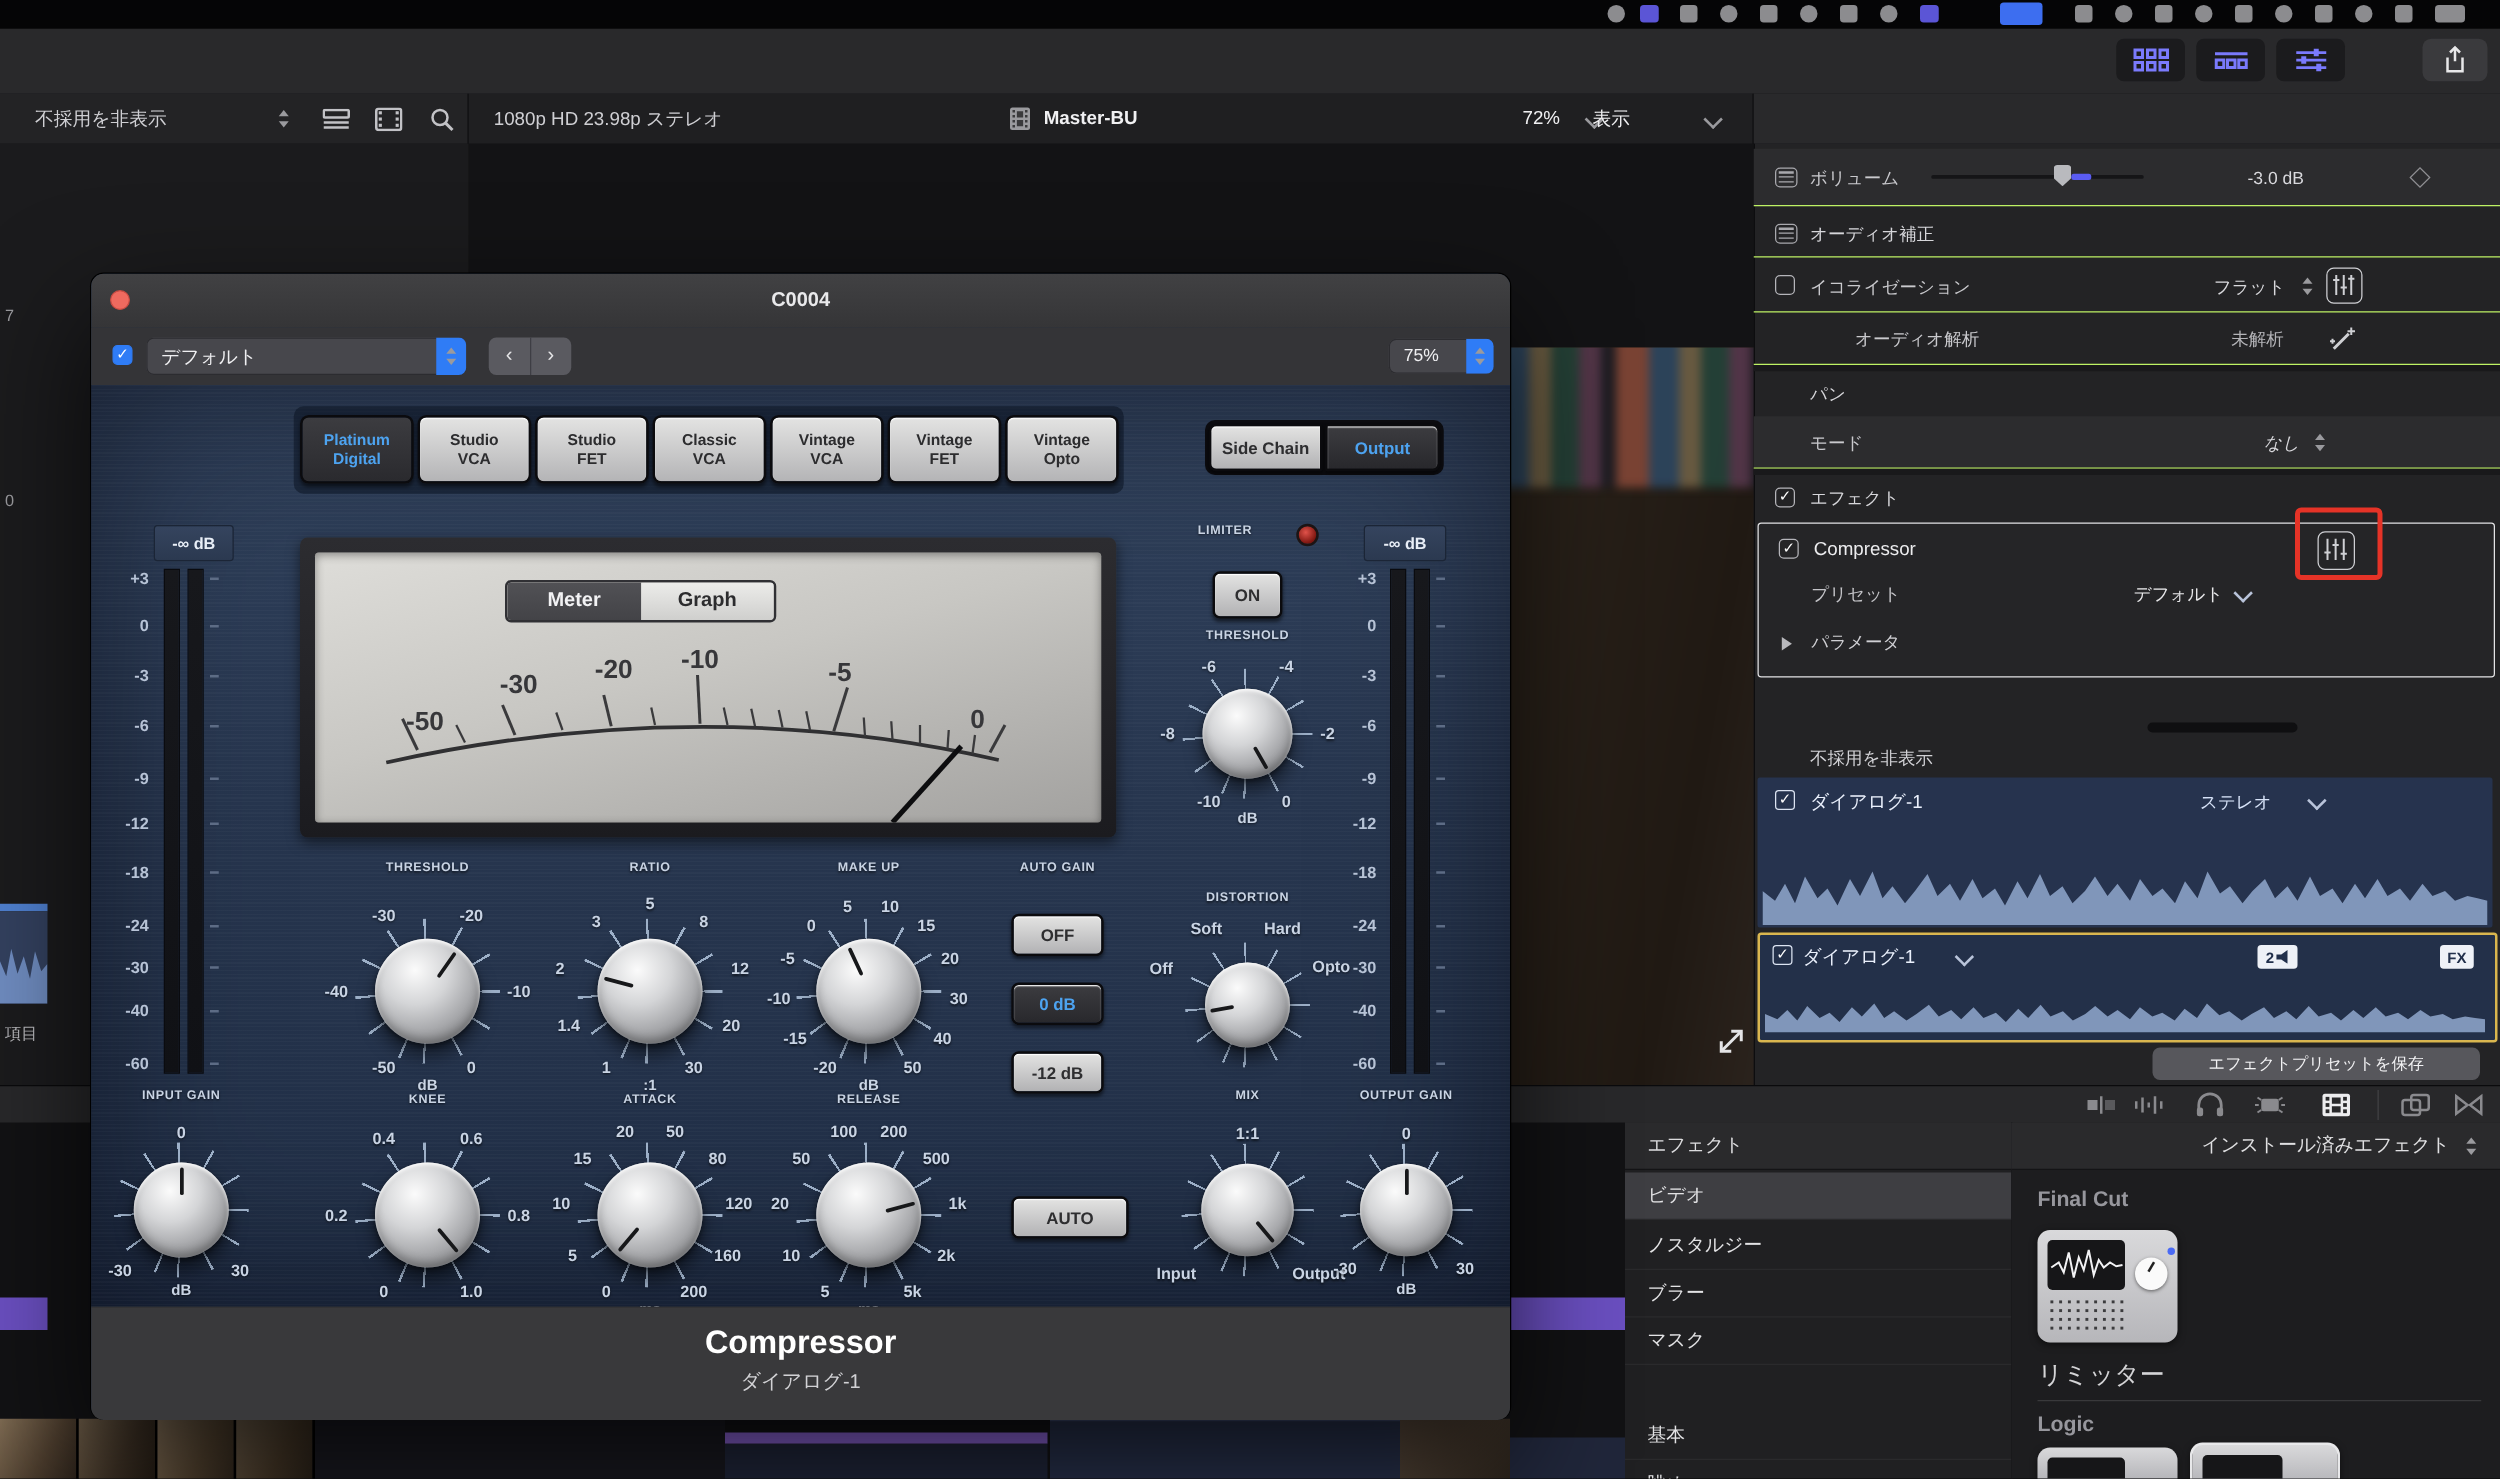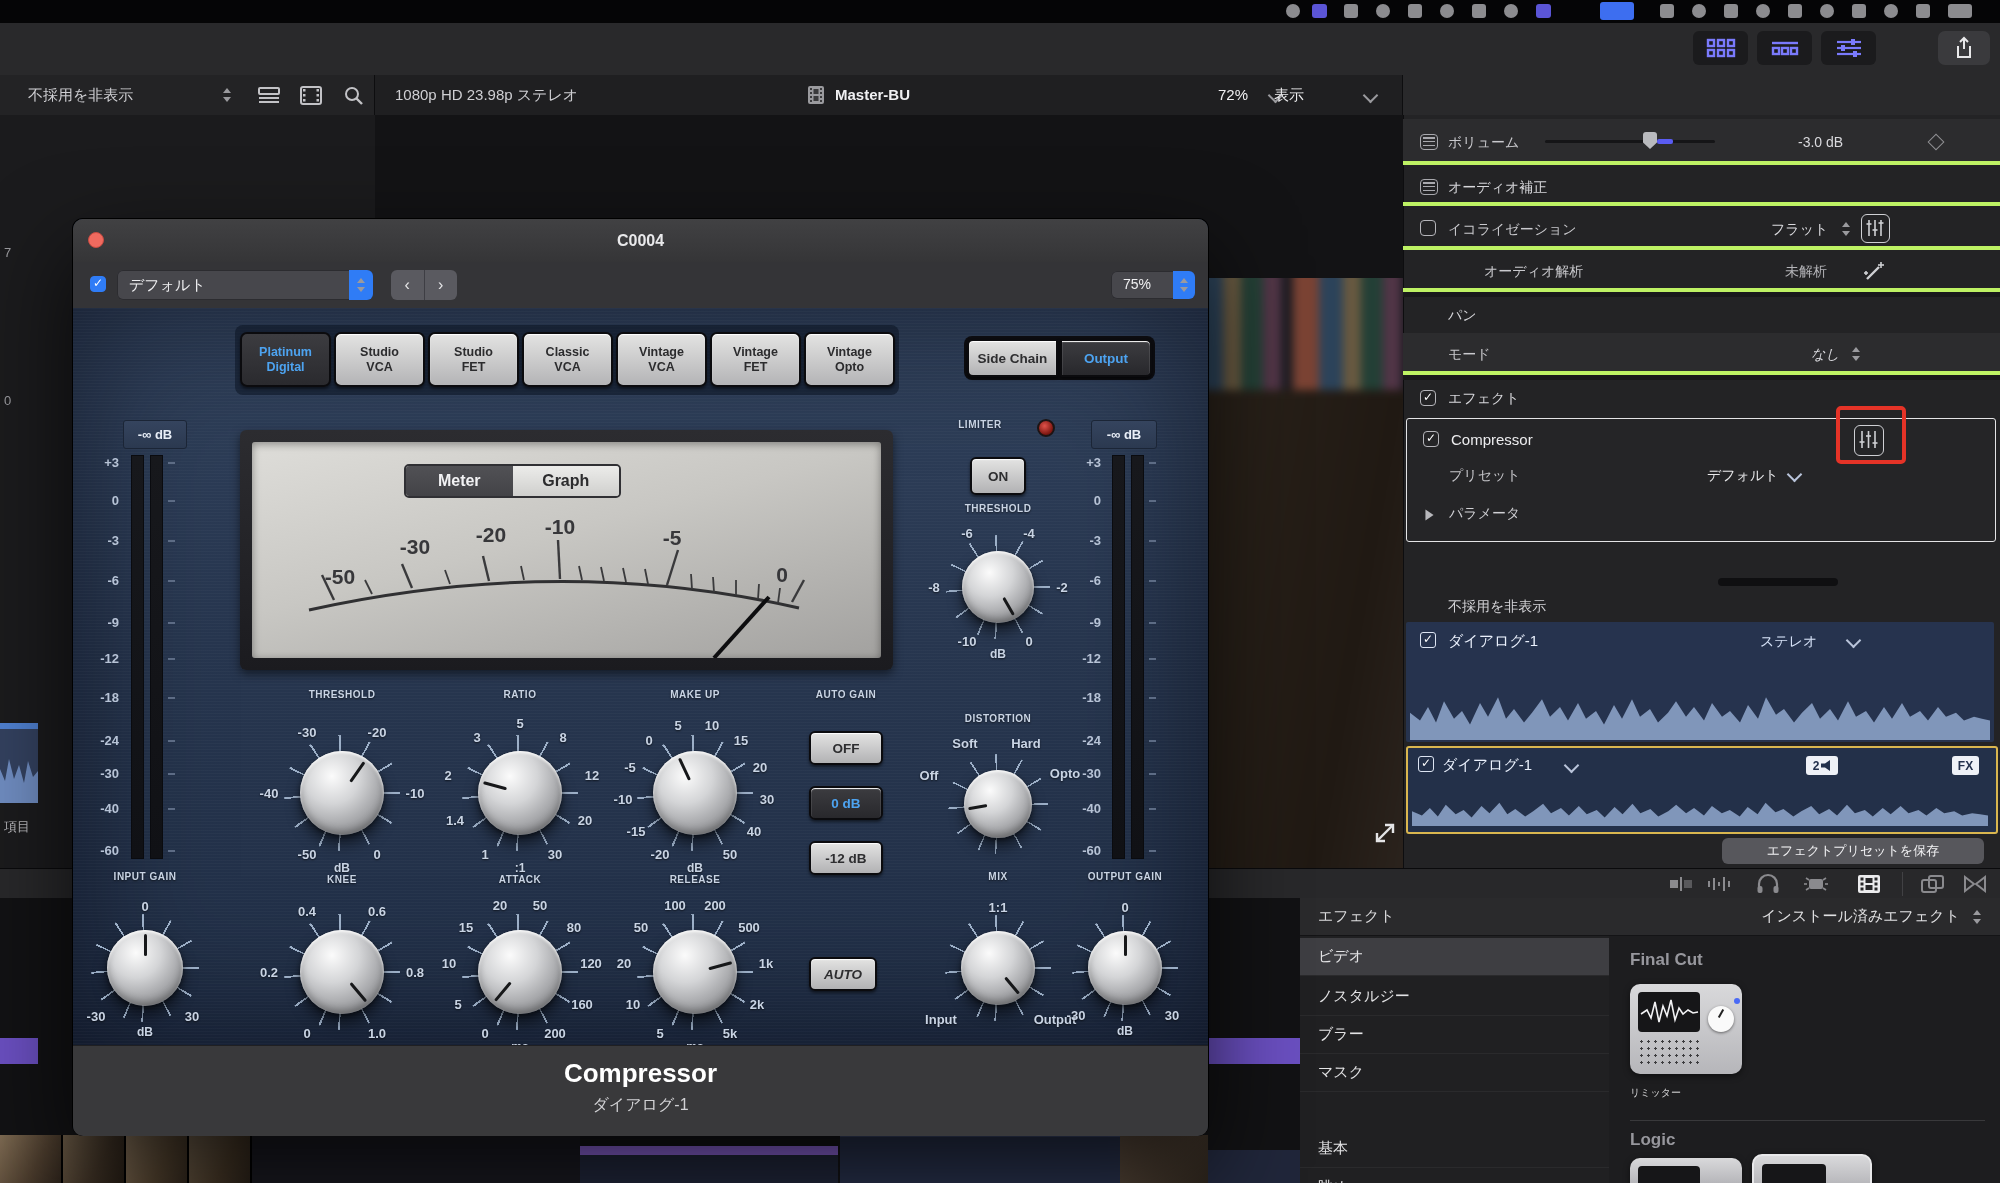--- a/index.html
+++ b/index.html
@@ -27,21 +27,21 @@
   .chev-ud:after{bottom:0;border-top:5px solid #9a9a9e;}
   .chev-d{position:absolute;width:9px;height:9px;border-right:2px solid #b9c4da;border-bottom:2px solid #b9c4da;transform:rotate(45deg);}
   .tri-r{width:0;height:0;border-top:6px solid transparent;border-bottom:6px solid transparent;border-left:9px solid #b8b8bc;}
   
   .browser-pane{left:0;top:115px;width:375px;height:753px;background:#1b1b1d;}
   .viewer-pane{left:375px;top:115px;width:1028px;height:753px;background:#131315;}
   .insp-pane{left:1403px;top:115px;width:597px;height:753px;background:#232325;border-left:1px solid #0d0d0f;}
   .tl-toolbar{left:0;top:868px;width:2000px;height:30px;background:#28282a;border-top:1px solid #0a0a0c;}
   .tl-area{left:0;top:898px;width:1300px;height:285px;background:#121214;}
   
-  .irow{position:absolute;left:1403px;width:597px;box-sizing:border-box;border-bottom:4px solid #bef264;}
+  .irow{position:absolute;left:1403px;width:597px;box-sizing:border-box;border-bottom:1px solid #bef264;}
   .ilabel{position:absolute;left:45px;color:#c9c9cd;font-size:14px;}
   .ival{position:absolute;color:#d9d9dd;font-size:14px;}
   .cb{position:absolute;width:16px;height:16px;border:1.5px solid #b5b5ba;border-radius:4px;box-sizing:border-box;color:#fff;
      font-size:12px;line-height:13px;text-align:center;font-weight:bold;}
   .ham{position:absolute;width:18px;height:16px;border:1.5px solid #a9a9ae;border-radius:4px;box-sizing:border-box;}
   .ham i{display:block;height:1.5px;background:#a9a9ae;margin:2.2px 2px 0 2px;}
   .eqicon{position:absolute;border:1.5px solid #cfd0d4;border-radius:6px;box-sizing:border-box;}
   .diamond{position:absolute;width:10px;height:10px;border:1.5px solid #909094;transform:rotate(45deg);}
   .groupbox{position:absolute;left:1406px;width:590px;border:1px solid #e4e4e6;border-radius:3px;background:#252527;box-sizing:border-box;}
   .trackrow{position:absolute;left:1406px;width:588px;background:#26334e;border-radius:2px;}
@@ -526,21 +526,21 @@
         <svg width="62" height="40">
             <polyline points="3,22 9,18 13,26 17,10 21,30 25,14 29,24 33,8 37,28 41,16 45,22 50,18 55,21 60,20" fill="none" stroke="#f2f2f4" stroke-width="1.6"></polyline>
           </svg>
       </div>
       <div style="position:absolute;left:8px;top:54px;width:62px;height:28px;background-image:radial-gradient(#3c3c3e 1.2px,transparent 1.4px);background-size:7px 7px;"></div>
       <div style="position:absolute;left:78px;top:22px;width:26px;height:26px;border-radius:50%;background:#fafafa;box-shadow:0 1px 3px rgba(0,0,0,.5);">
         <div style="position:absolute;left:12px;top:3px;width:2px;height:9px;background:#222;transform:rotate(30deg);"></div>
       </div>
       <div style="position:absolute;left:104px;top:14px;width:6px;height:6px;border-radius:50%;background:#4a6af5;"></div>
     </div>
-    <span class="ab" style="left:21px;top:188px;color:#d4d4d6;font-size:10px;">リミッター</span>
+    <span class="ab" style="left:21px;top:188px;color:#d4d4d6;font-size:20px;">リミッター</span>
     <div class="ab" style="left:21px;top:222px;width:355px;height:1px;background:#39393b;"></div>
     <span class="grouphd" style="left:21px;top:232px;">Logic</span>
     <div class="fxthumb" style="left:21px;top:260px;width:112px;height:25px;border-radius:10px 10px 0 0;">
       <div style="position:absolute;left:8px;top:8px;width:62px;height:17px;background:#161618;border-radius:4px 4px 0 0;"></div>
     </div>
     <div class="fxthumb" style="left:143px;top:256px;width:116px;height:29px;border-radius:10px 10px 0 0;border:2px solid #e8e8ea;">
       <div style="position:absolute;left:8px;top:8px;width:64px;height:21px;background:#161618;border-radius:4px 4px 0 0;"></div>
     </div>
   </div>
 
@@ -778,21 +778,21 @@
       <span class="kl" style="left:157px;top:91px;">30</span>
       <span class="kl" style="left:144px;top:123px;">40</span>
       <span class="kl" style="left:120px;top:146px;">50</span>
       <span class="kl" style="left:85px;top:160px;font-size:12px;">dB</span>
     </div>
 
     <span class="sect" style="left:690px;top:470px;width:166px;">AUTO GAIN</span>
     <div class="graybtn" style="left:736px;top:512px;width:74px;height:34px;">OFF</div>
     <div class="graybtn sel" style="left:736px;top:567px;width:74px;height:34px;">0 dB</div>
     <div class="graybtn" style="left:736px;top:622px;width:74px;height:34px;">-12 dB</div>
-    <div class="graybtn" style="left:736px;top:738px;width:68px;height:34px;font-style:italic;">AUTO</div>
+    <div class="graybtn" style="left:736px;top:738px;width:94px;height:34px;">AUTO</div>
 
     <span class="sect" style="left:184px;top:655px;width:170px;">KNEE</span>
     <div class="kbox" style="left:184px;top:668px;">
       <div class="ring" style="left:27px;top:27px;width:116px;height:116px;"></div>
       <div class="knob" style="left:43px;top:43px;width:84px;height:84px;">
         <div class="indw" style="transform:rotate(140deg);">
             <div class="ind"></div>
           </div>
       </div>
       <span class="kl" style="left:50px;top:146px;">0</span>

